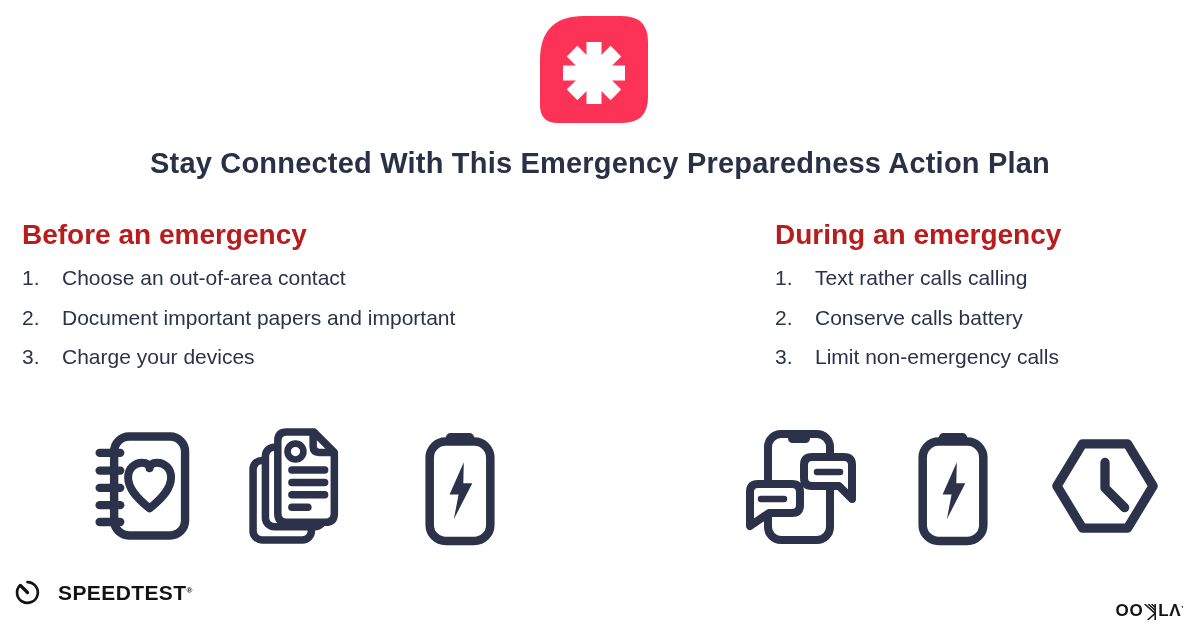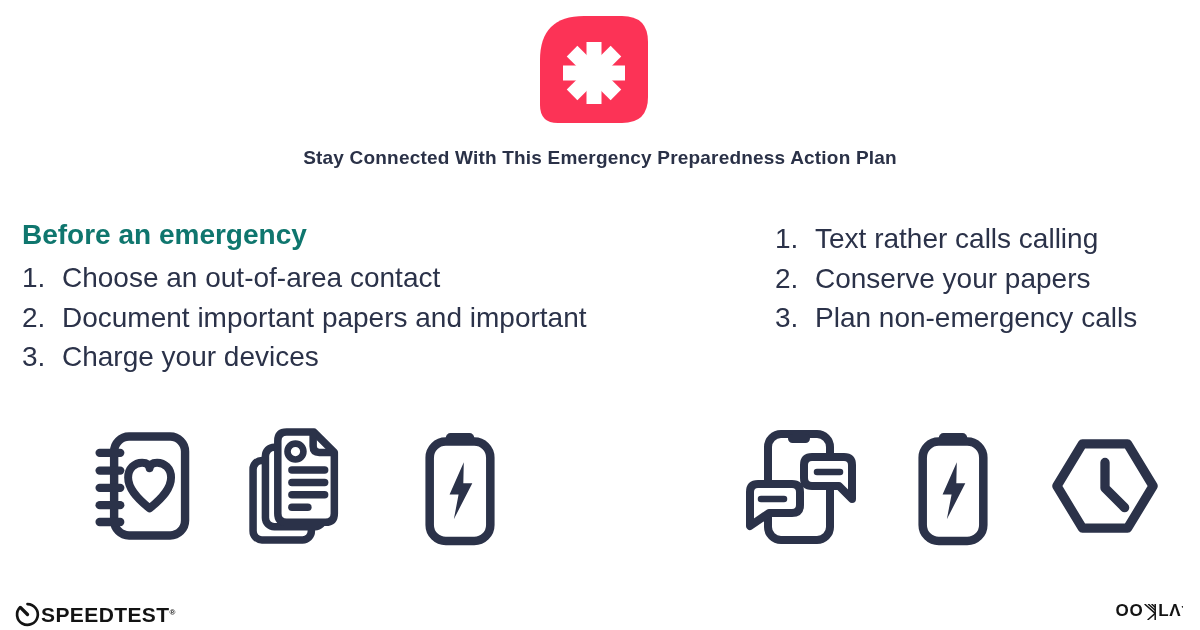--- a/index.html
+++ b/index.html
@@ -5,43 +5,43 @@
   html,body{margin:0;padding:0;background:#ffffff;}
   .canvas{
     position:relative;width:1200px;height:630px;background:#ffffff;
     font-family:"Liberation Sans",sans-serif;overflow:hidden;color:#2B3249;
   }
   
   .badge{position:absolute;left:540px;top:16px;width:108px;height:107px;}
   
   .title{
     position:absolute;top:147px;left:0;width:1200px;text-align:center;
-    font-size:19px;font-weight:bold;color:#2A3147;letter-spacing:.2px;
+    font-size:29px;font-weight:bold;color:#2A3147;letter-spacing:.2px;
   }
   
   .col{position:absolute;top:219px;}
   .col-left{left:22px;width:720px;}
   .col-right{left:775px;width:420px;}
-  .col-heading{font-size:28px;font-weight:bold;margin:0 0 7px 0;color:#0f766e;}
+  .col-heading{font-size:28px;font-weight:bold;margin:0 0 7px 0;color:#b91c1c;}
   ol.steps{list-style:none;margin:0;padding:0;counter-reset:n;}
   ol.steps li{
-    counter-increment:n;font-size:28px;line-height:39.5px;color:#2B3249;white-space:nowrap;
+    counter-increment:n;font-size:21px;line-height:39.5px;color:#2B3249;white-space:nowrap;
   }
   ol.steps li::before{content:counter(n) ".";display:inline-block;width:40px;}
   
   .icon{position:absolute;}
   .ic-notebook{left:88px;top:428px;width:112px;height:116px;}
   .ic-docs{left:246px;top:424px;width:106px;height:124px;}
   .ic-battery1{left:424px;top:428px;width:72px;height:118px;}
   .ic-phone{left:744px;top:428px;width:112px;height:118px;}
   .ic-battery2{left:917px;top:428px;width:72px;height:118px;}
   .ic-hex{left:1048px;top:434px;width:114px;height:104px;}
   
   .footer-left{
-    position:absolute;left:14px;bottom:2px;display:flex;align-items:flex-end;gap:0;
+    position:absolute;left:14px;bottom:24px;display:flex;align-items:flex-end;gap:17px;
   }
   .st-text{font-size:21px;font-weight:bold;color:#131313;letter-spacing:.4px;line-height:26px;}
   .tm{font-size:8px;vertical-align:top;position:relative;top:-2px;color:#131313;font-weight:bold;}
   .footer-right{
     position:absolute;right:16px;bottom:10px;display:flex;align-items:center;
     font-weight:bold;color:#131313;font-size:17px;letter-spacing:.6px;line-height:18px;
   }
   .ookla-k{margin:1px 1px 0 1px;}
 </style>
 </head>
@@ -66,24 +66,25 @@
   <div class="col col-left">
     <div class="col-heading">Before an emergency</div>
     <ol class="steps">
       <li>Choose an out-of-area contact</li>
       <li>Document important papers and important</li>
       <li>Charge your devices</li>
     </ol>
   </div>
 
   <div class="col col-right">
+    <div class="col-heading">During an emergency</div>
     <ol class="steps">
       <li>Text rather calls calling</li>
-      <li>Conserve your papers</li>
-      <li>Plan non-emergency calls</li>
+      <li>Conserve calls battery</li>
+      <li>Limit non-emergency calls</li>
     </ol>
   </div>
 
   <div class="icon ic-notebook">
     <svg width="112" height="116" viewBox="0 0 120 122" fill="none" stroke="#2B3249" stroke-width="9" stroke-linecap="round" stroke-linejoin="round">
       <rect x="28" y="8" width="76" height="106" rx="16"></rect>
       <g fill="#2B3249" stroke="none">
         <rect x="8" y="21" width="31" height="9" rx="4.5"></rect>
         <rect x="8" y="40" width="31" height="9" rx="4.5"></rect>
         <rect x="8" y="58.5" width="31" height="9" rx="4.5"></rect>

